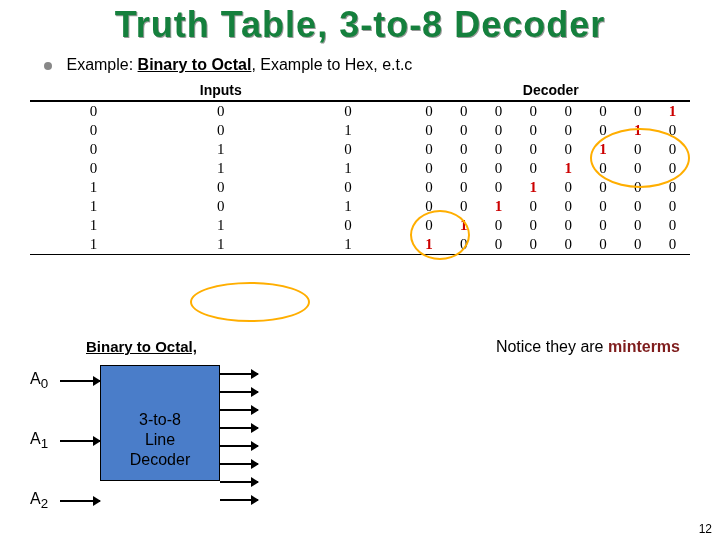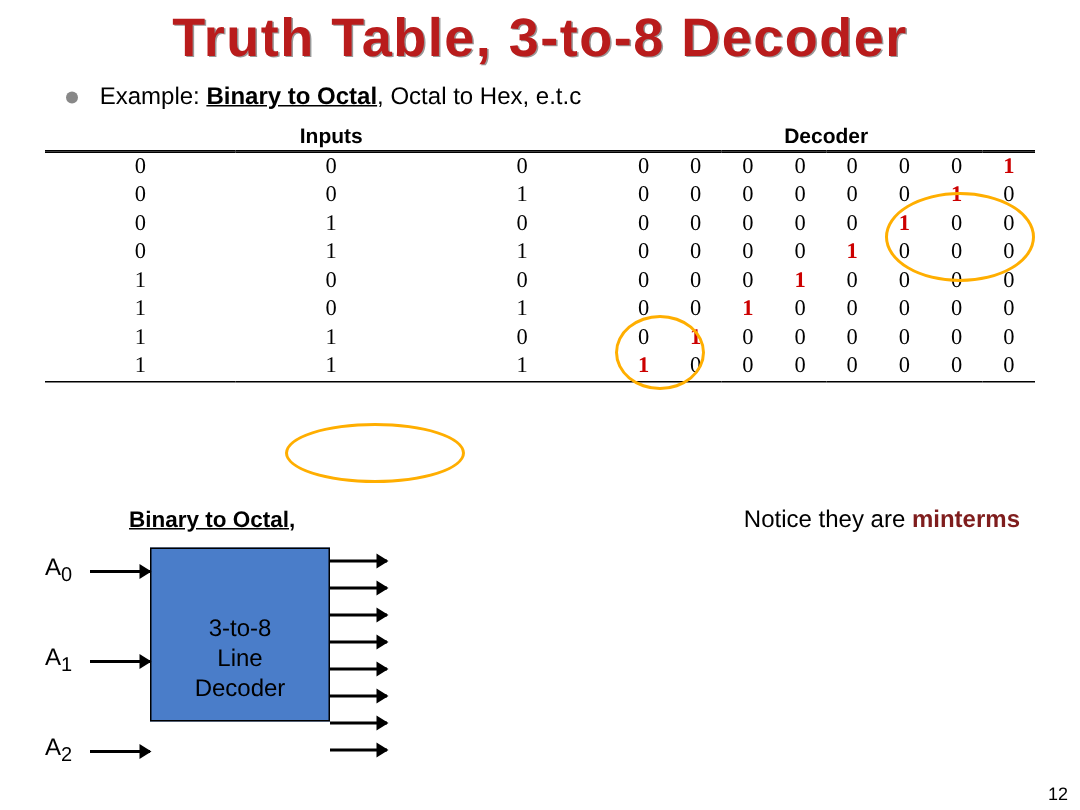--- a/index.html
+++ b/index.html
@@ -8,21 +8,21 @@
     height: 540px;
     background: #fff;
     font-family: Verdana, Arial, sans-serif;
     position: relative;
     overflow: hidden;
   }
   .title {
     font-family: "Comic Sans MS", cursive, sans-serif;
     font-size: 36px;
     font-weight: bold;
-    color: #b91c1c;
+    color: #15803d;
     text-align: center;
     padding-top: 4px;
     letter-spacing: 1px;
     text-shadow: 1px 1px 0 #999;
   }
   .example-line {
     font-size: 16px;
     margin: 10px 0 6px 44px;
     font-family: Verdana, sans-serif;
   }
@@ -115,21 +115,21 @@
     font-size: 12px; font-family: Arial;
   }
 </style>
 </head>
 <body>
 
 <div class="title">Truth Table, 3-to-8 Decoder</div>
 
 <div class="example-line">
   <span class="bullet"></span>
-  <span>Example: </span><span class="b2o">Binary to Octal</span><span>, Octal to Hex, e.t.c</span>
+  <span>Example: </span><span class="b2o">Binary to Octal</span><span>, Example to Hex, e.t.c</span>
 </div>
 
 <div class="table-wrap">
   <table class="truth">
     <tbody>
         <tr class="grp-head">
       <th colspan="3">Inputs</th>
       <th colspan="8">Decoder</th>
     </tr>
     <tr>

